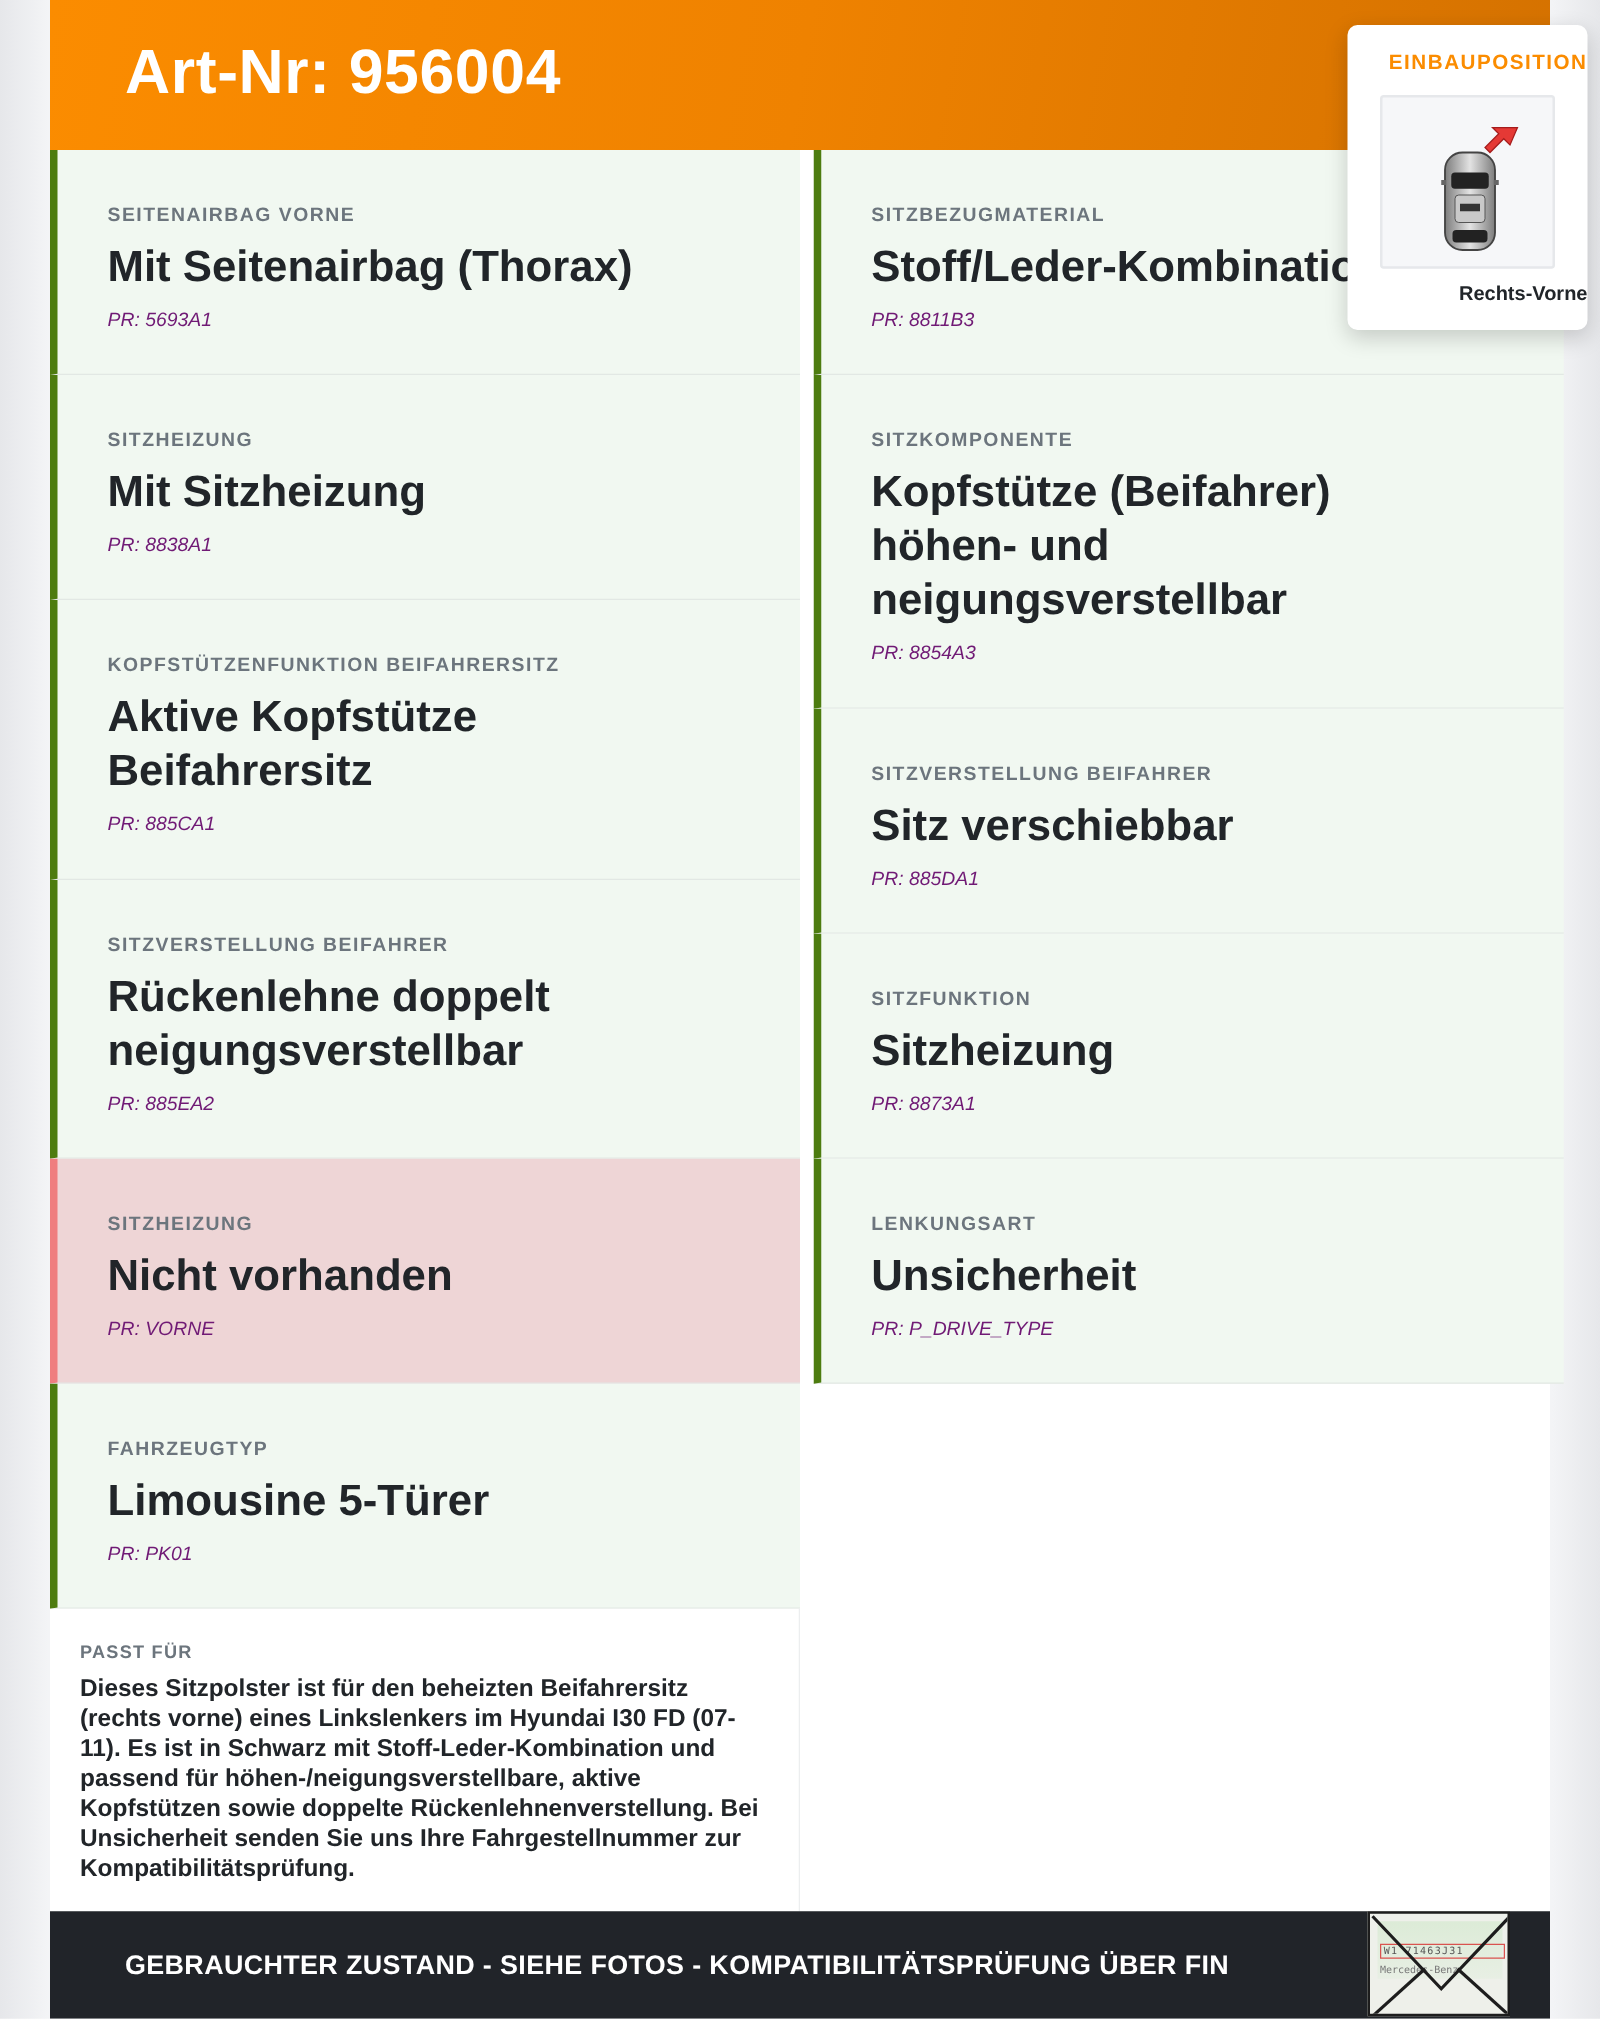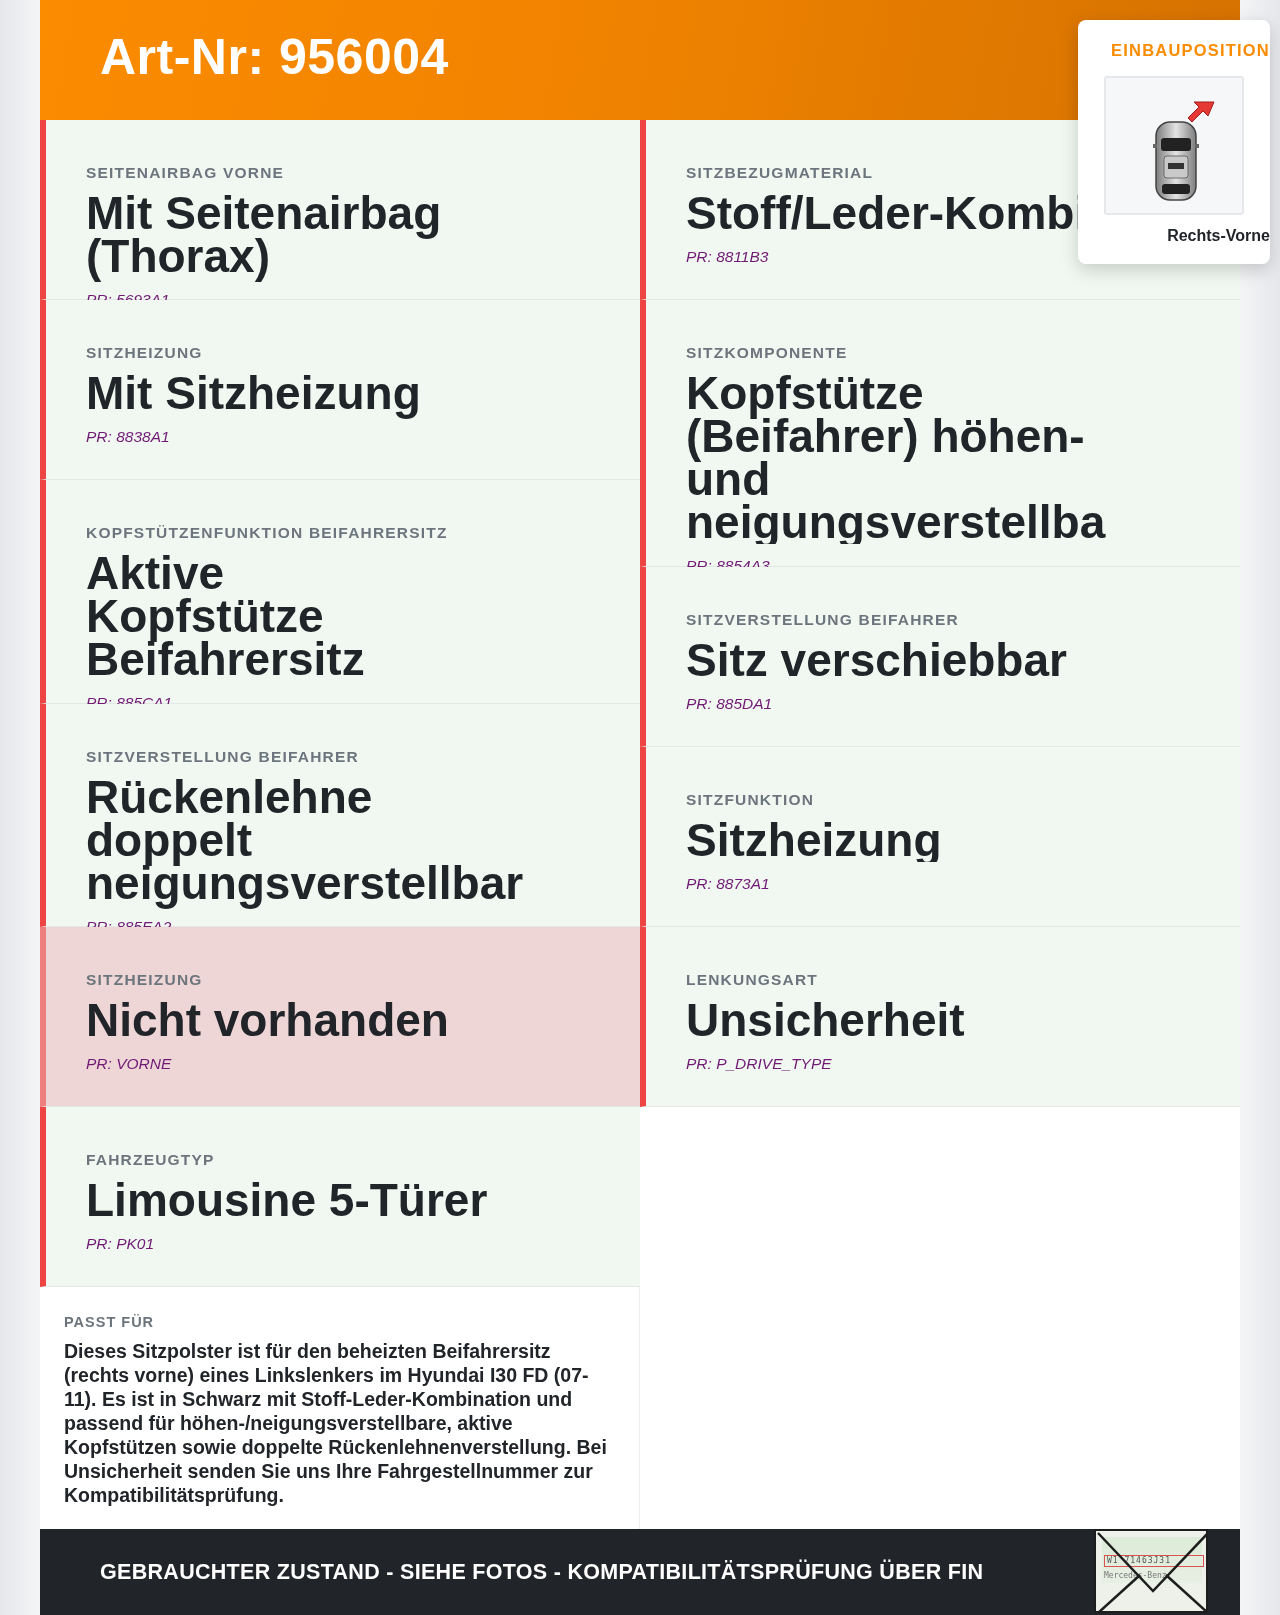--- a/index.html
+++ b/index.html
@@ -17,37 +17,37 @@
   .header {
     position: absolute; left: 0; top: 0; width: 1200px; height: 120px;
     background: linear-gradient(100deg, #fb8c00 0%, #ef8200 50%, #d57200 100%);
   }
   .header-title {
     position: absolute; left: 60px; top: 28px;
     font-size: 50px; font-weight: bold; color: #ffffff; letter-spacing: 0.5px;
   }
   .col { position: absolute; top: 120px; width: 600px; }
   .col-left { left: 0; }
-  .col-right { left: 600px; }
+  .col-right { left: 600px; padding-left: 11px; }
   .cell {
     position: relative; width: 600px;
     background: #f1f8f1;
-    border-left: 6px solid #ef4444;
+    border-left: 6px solid #4d7c0f;
     border-bottom: 1px solid #e2e8e4;
     padding: 44px 40px 0 40px;
   }
   .col-right .cell { border-left-width: 6px; }
   .cell.missing { background: #eed5d6; border-left-color: #ef7e7f; }
   .cell-label {
     font-size: 15.5px; font-weight: bold; letter-spacing: 1.2px;
     color: #6c757d; text-transform: uppercase; line-height: 18px;
   }
   .cell-value {
     margin-top: 10px;
-    font-size: 46px; font-weight: bold; color: #212529; line-height: 43px;
+    font-size: 35px; font-weight: bold; color: #212529; line-height: 43px;
     white-space: normal;
   }
   .cell-pr {
     margin-top: 12px;
     font-size: 15.5px; color: #701a75; line-height: 20px; font-style: italic;
   }
   .col-right .cell-value { white-space: nowrap; overflow: hidden; }
   .col-right .cell.wrap .cell-value { white-space: normal; }
   .passt {
     position: absolute; left: 0; top: 1287px; width: 600px; height: 242px;

